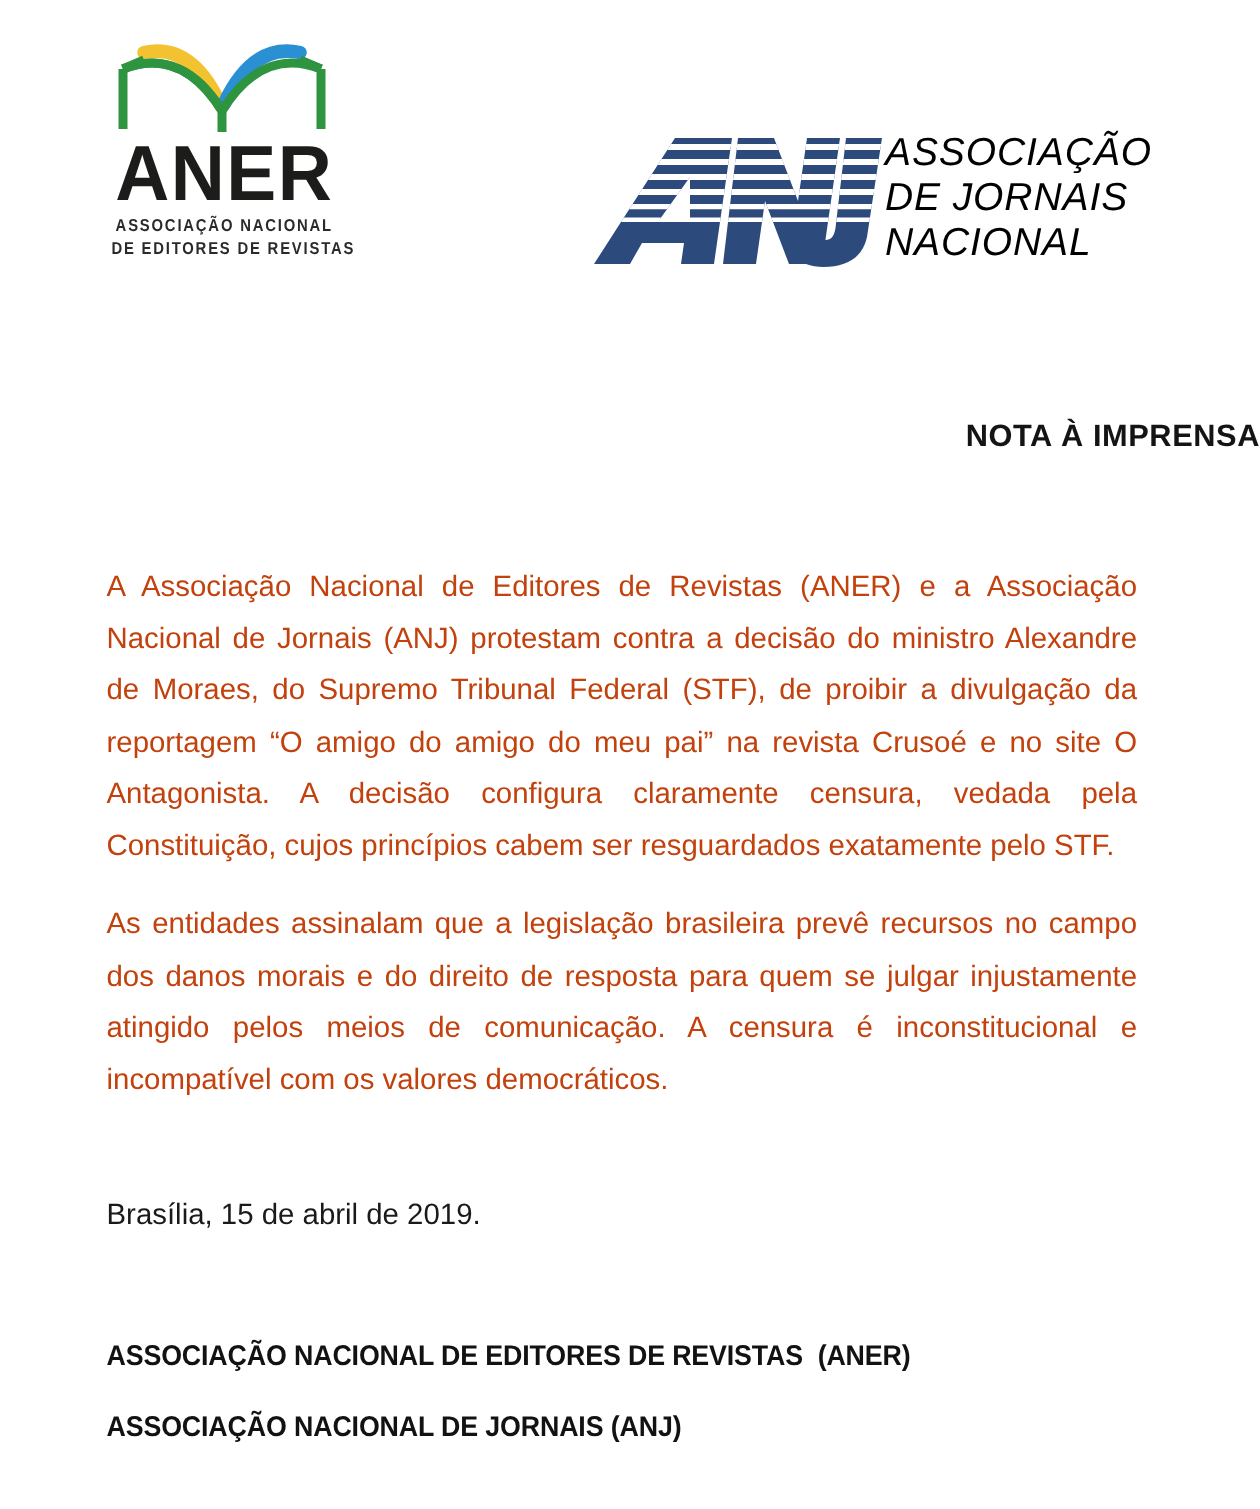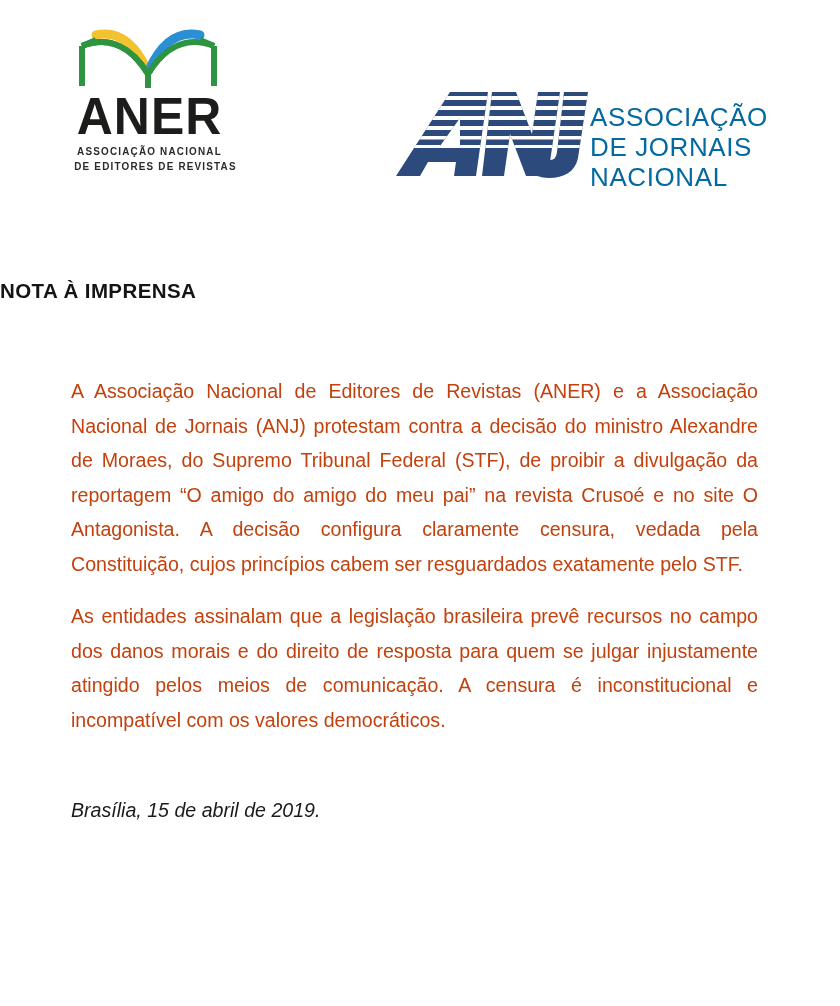--- a/index.html
+++ b/index.html
@@ -92,37 +92,38 @@
   .anj-mark {
     position: absolute;
     left: 0;
     top: 2px;
     width: 200px;
     height: 92px;
   }
   .anj-text {
     position: absolute;
     left: 198px;
-    top: 16px;
-    font-family: "Liberation Sans", sans-serif;
+    top: 0;
+    font-family: "Liberation Sans", sans-serif;
+    font-style: italic;
     font-weight: normal;
     font-size: 26px;
     line-height: 30px;
     letter-spacing: 0.6px;
-    color: #0369a1;
+    color: #000000;
     white-space: nowrap;
   }
 
   
   .doc-title {
     position: absolute;
     left: 0;
     top: 279px;
     width: 840px;
-    text-align: left;
+    text-align: right;
     font-family: "Liberation Sans", sans-serif;
     font-weight: bold;
     font-size: 20.5px;
     letter-spacing: 0.4px;
     color: #141414;
   }
 
   .body-block {
     position: absolute;
     left: 71px;
@@ -142,21 +143,20 @@
 
   .date-line {
     position: absolute;
     left: 71px;
     top: 795px;
     font-family: "Liberation Sans", sans-serif;
     font-size: 19.6px;
     line-height: 30px;
     color: #1a1a1a;
     white-space: nowrap;
-    font-style: italic;
   }
 
   .signatures {
     position: absolute;
     left: 71px;
     top: 893px;
     width: 700px;
   }
   .sig-line {
     font-family: "Liberation Sans", sans-serif;
@@ -242,14 +242,18 @@
 
   <div class="doc-title">NOTA À IMPRENSA</div>
 
   <div class="body-block">
     <p class="para">A Associação Nacional de Editores de Revistas (ANER) e a Associação Nacional de Jornais (ANJ) protestam contra a decisão do ministro Alexandre de Moraes, do Supremo Tribunal Federal (STF), de proibir a divulgação da reportagem “O amigo do amigo do meu pai” na revista Crusoé e no site O Antagonista. A decisão configura claramente censura, vedada pela Constituição, cujos princípios cabem ser resguardados exatamente pelo STF.</p>
     <p class="para">As entidades assinalam que a legislação brasileira prevê recursos no campo dos danos morais e do direito de resposta para quem se julgar injustamente atingido pelos meios de comunicação. A censura é inconstitucional e incompatível com os valores democráticos.</p>
   </div>
 
   <div class="date-line">Brasília, 15 de abril de 2019.</div>
 
+  <div class="signatures">
+    <div class="sig-line">ASSOCIAÇÃO NACIONAL DE EDITORES DE REVISTAS  (ANER)</div>
+    <div class="sig-line">ASSOCIAÇÃO NACIONAL DE JORNAIS (ANJ)</div>
+  </div>
 
 </div>
 
 </body></html>

